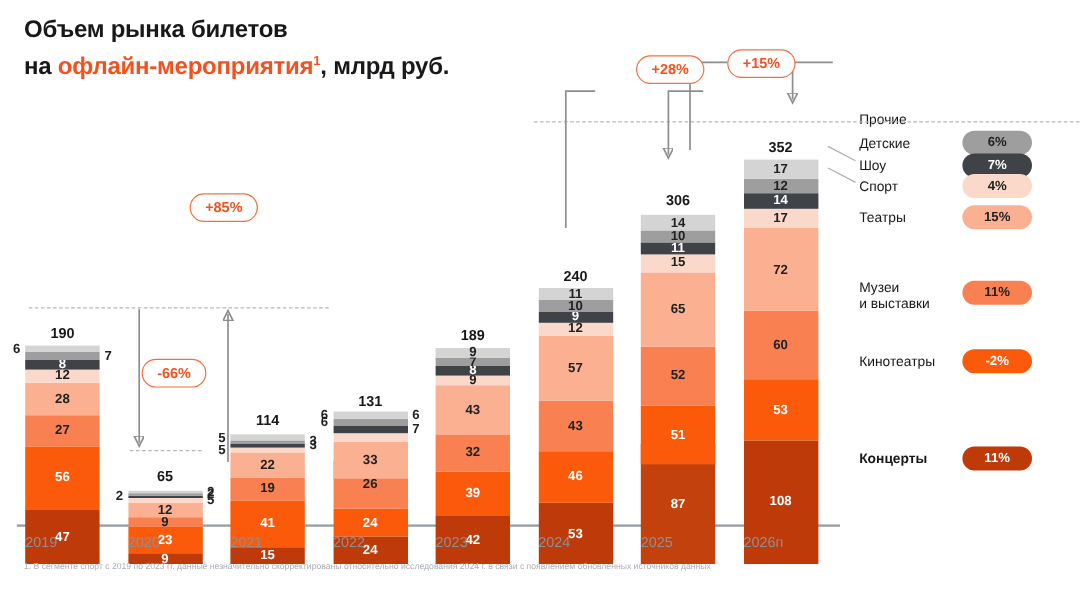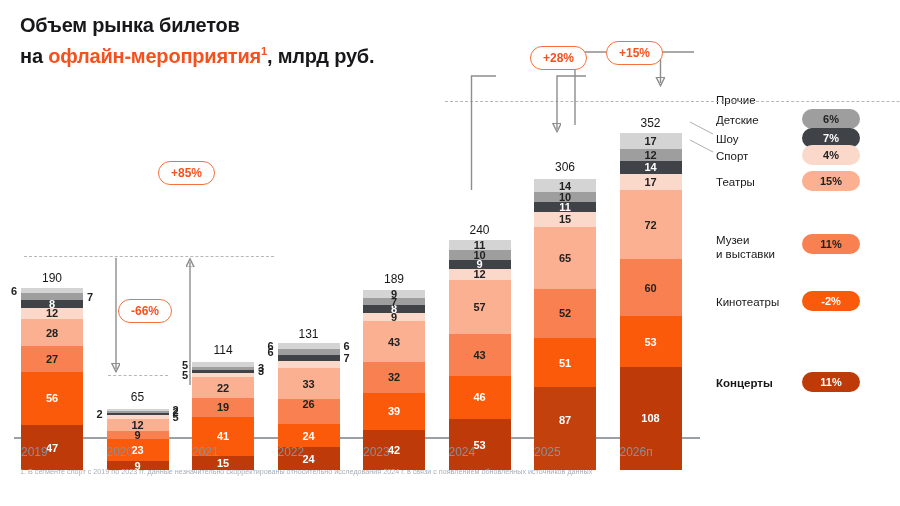--- a/index.html
+++ b/index.html
@@ -30,21 +30,21 @@
     display: flex; align-items: center; justify-content: center;
     font-size: 11px; font-weight: bold; color: #222;
     overflow: visible; white-space: nowrap;
   }
   .seg.lt { color: #ffffff; }
   .seg-out-l { position: absolute; right: 100%; padding-right: 4px; color: #222; }
   .seg-out-r { position: absolute; left: 100%; padding-left: 4px; color: #222; }
 
   .total {
     position: absolute; width: 100%; text-align: center;
-    font-size: 12px; font-weight: normal; color: #18181b;
+    font-size: 12px; font-weight: bold; color: #18181b;
   }
   .xlabel {
     position: absolute; width: 100%; text-align: left;
     font-size: 12px; color: #8a9099; top: 445px;
   }
 
   .axis {
     position: absolute; left: 14px; top: 437px;
     width: 686px; height: 1.5px; background: #9aa0a6;
   }

